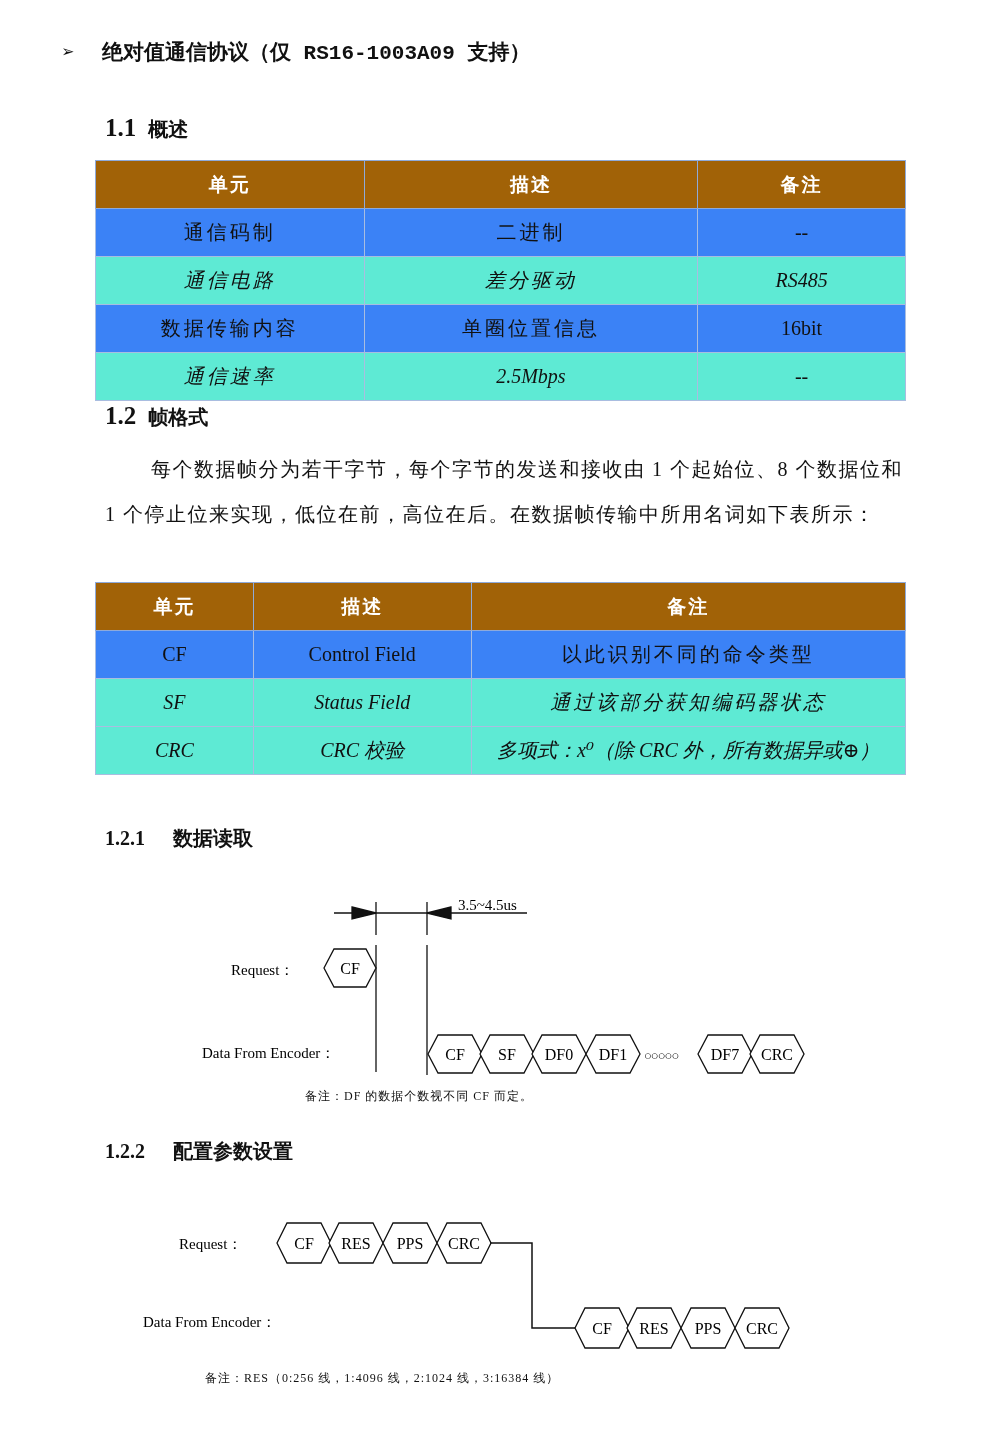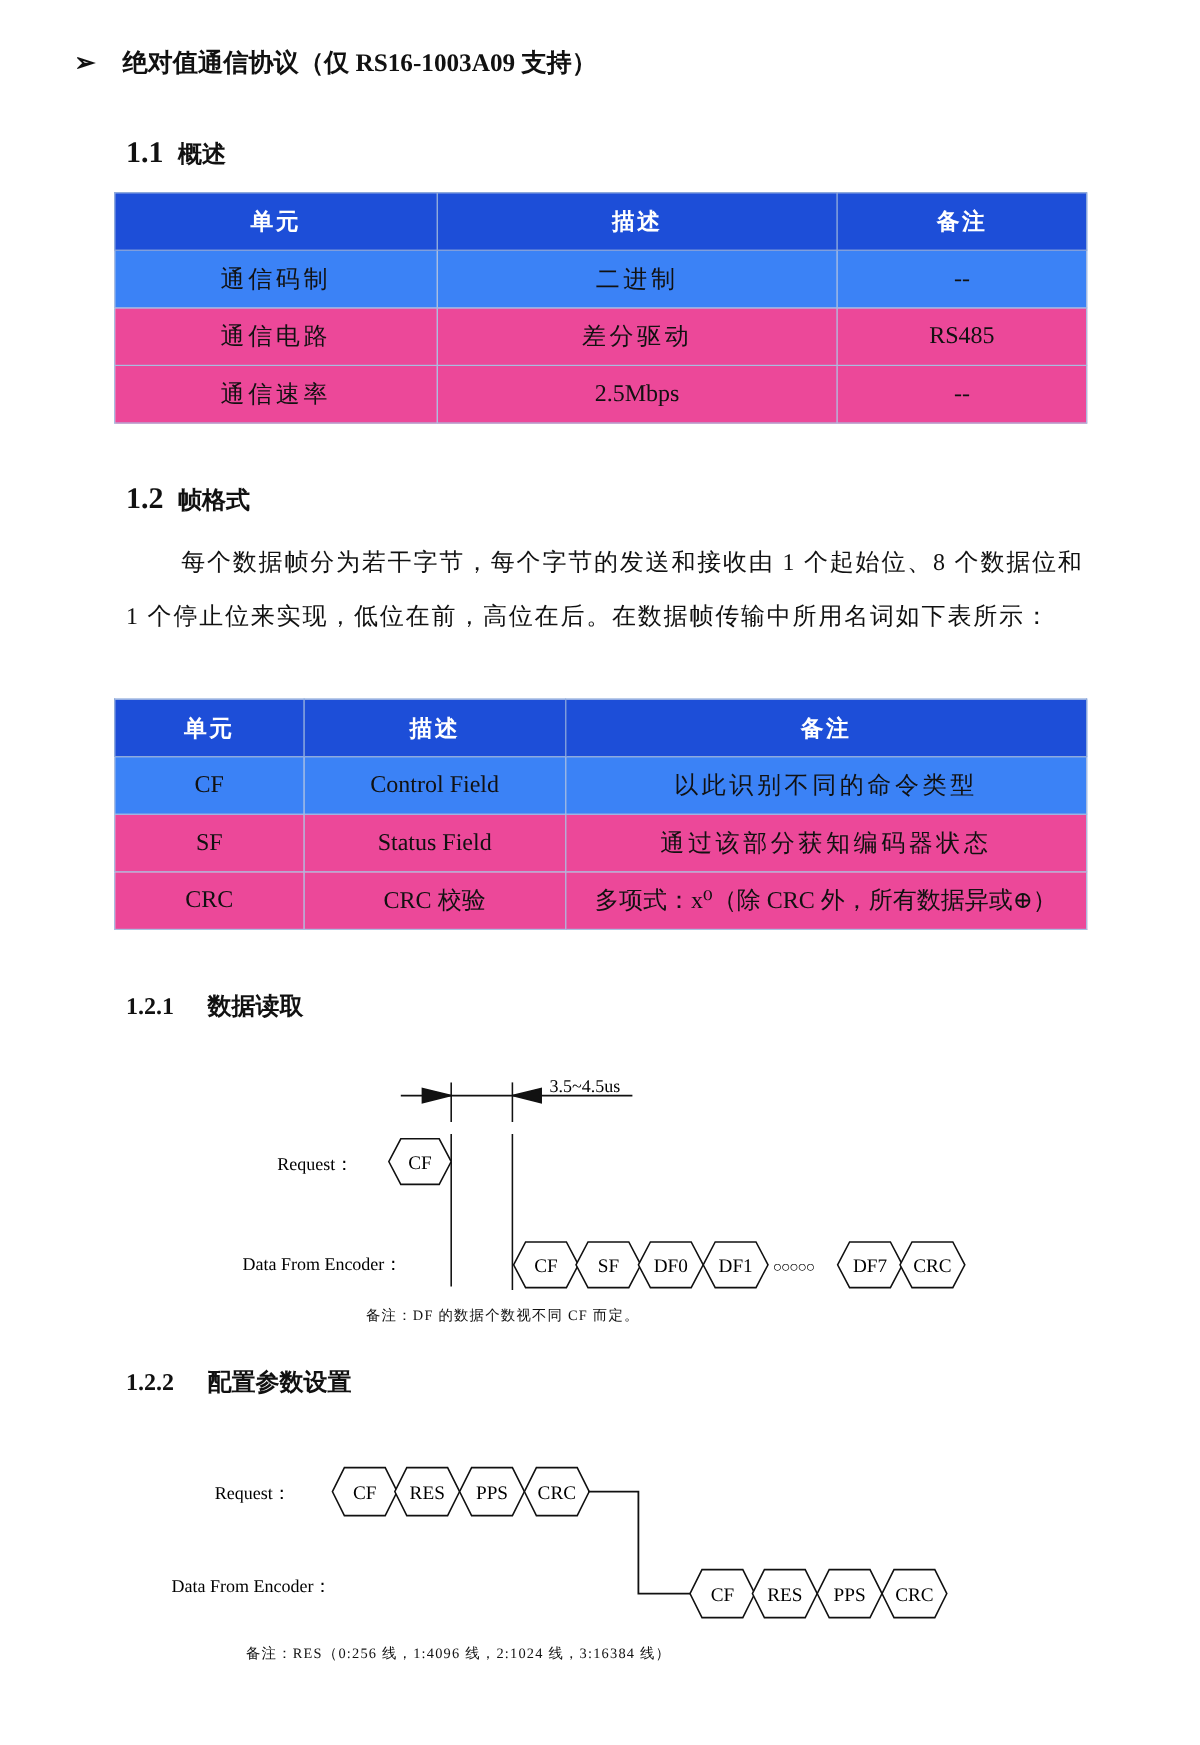--- a/index.html
+++ b/index.html
@@ -1,30 +1,30 @@
 <!DOCTYPE html>
 <html><head>
 <meta charset="utf-8">
 <style>
   html, body { margin: 0; padding: 0; background: #ffffff; }
   body { width: 1000px; height: 1454px; position: relative; overflow: hidden;
          font-family: "Liberation Serif", "DejaVu Serif", serif; color: #111; }
   .abs { position: absolute; }
-  .title-line { left: 62px; top: 38px; font-size: 21px; font-weight: bold; }
+  .title-line { left: 62px; top: 38px; font-size: 21px; font-weight: bold; font-family: Liberation Mono, monospace; }
   .title-line .arrow { display: inline-block; width: 40px; }
   .h2 { font-weight: bold; font-size: 20px; }
   .h2 .num { font-size: 25px; margin-right: 12px; }
   .h3 { font-weight: bold; font-size: 20px; }
   .h3 .num { font-size: 20px; margin-right: 28px; }
   table.doc { position: absolute; border-collapse: collapse; font-size: 20px; }
-  table.doc th { background: #1d4ed8; color: #fff; font-weight: bold; height: 45px;
+  table.doc th { background: #a16207; color: #fff; font-weight: bold; height: 45px;
                  border: 1px solid #8eaadb; font-size: 19px; letter-spacing: 2px; }
   table.doc td { height: 45px; border: 1px solid #a9bde0; text-align: center; }
   table.doc tr.odd td { background: #3b82f6; }
-  table.doc tr.even td { background: #ec4899; }
+  table.doc tr.even td { background: #5eead4; font-style: italic; }
   table.doc td.cn { letter-spacing: 3px; }
   .para { left: 105px; width: 800px; font-size: 20px; line-height: 45px; letter-spacing: 1.5px; }
   .para .indent { display:inline-block; width: 46px; }
   .note { font-size: 12px; letter-spacing: 1px; }
   svg text { font-family: "Liberation Serif", "DejaVu Serif", serif; }
 </style>
 </head>
 <body>
 
 <div class="abs title-line">
@@ -51,20 +51,25 @@
   <tbody>
     <tr class="odd">
       <td class="cn">通信码制</td>
       <td class="cn">二进制</td>
       <td>--</td>
     </tr>
     <tr class="even">
       <td class="cn">通信电路</td>
       <td class="cn">差分驱动</td>
       <td>RS485</td>
+    </tr>
+    <tr class="odd">
+      <td class="cn">数据传输内容</td>
+      <td class="cn">单圈位置信息</td>
+      <td>16bit</td>
     </tr>
     <tr class="even">
       <td class="cn">通信速率</td>
       <td>2.5Mbps</td>
       <td>--</td>
     </tr>
   </tbody>
 </table>
 
 <div class="abs h2" style="left:105px; top:402px;text-align:center;">

